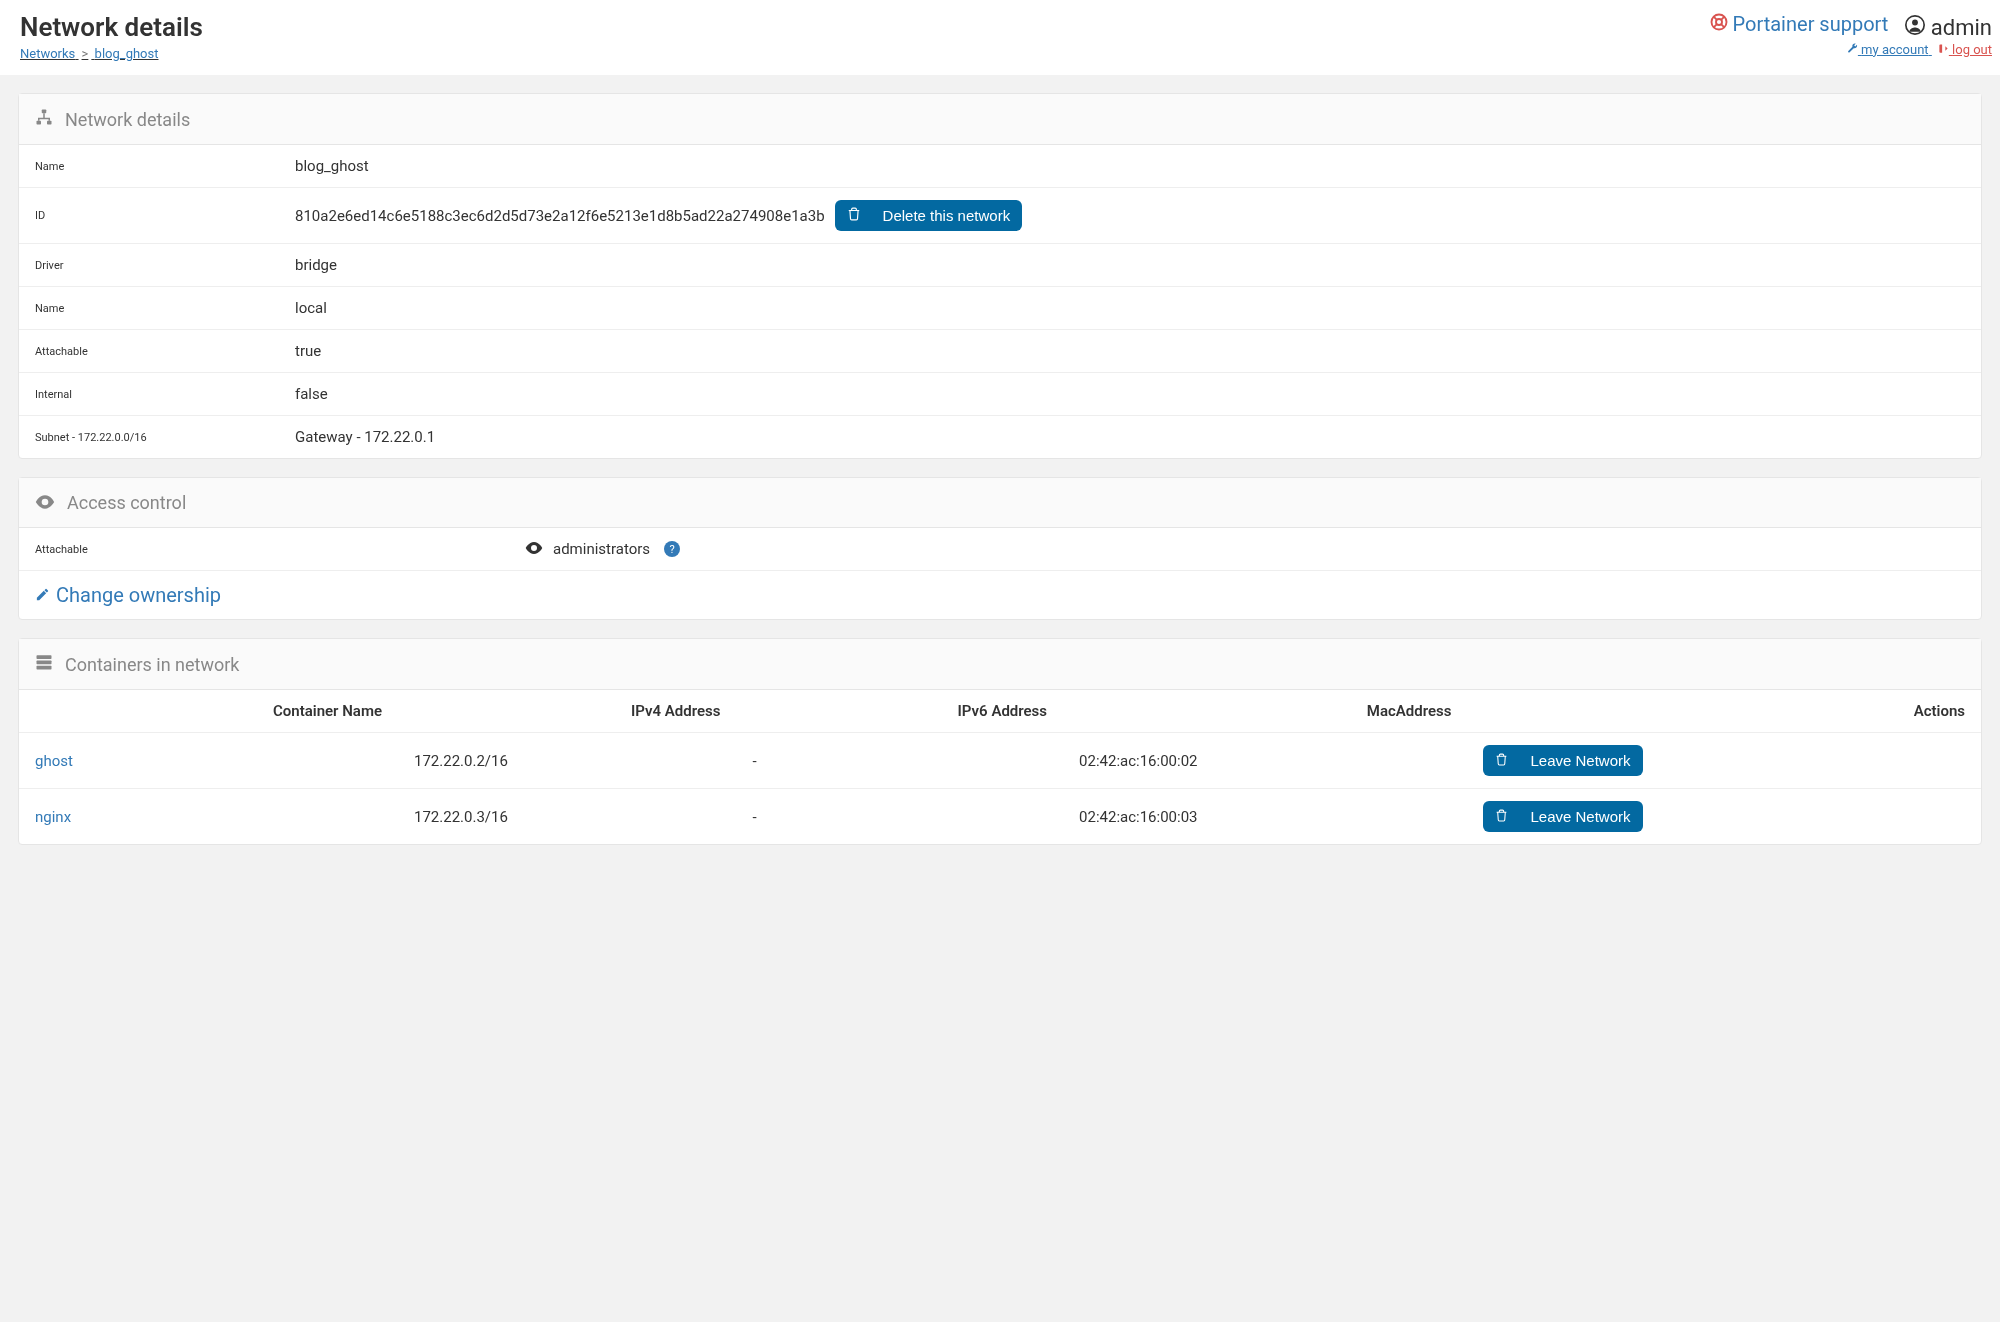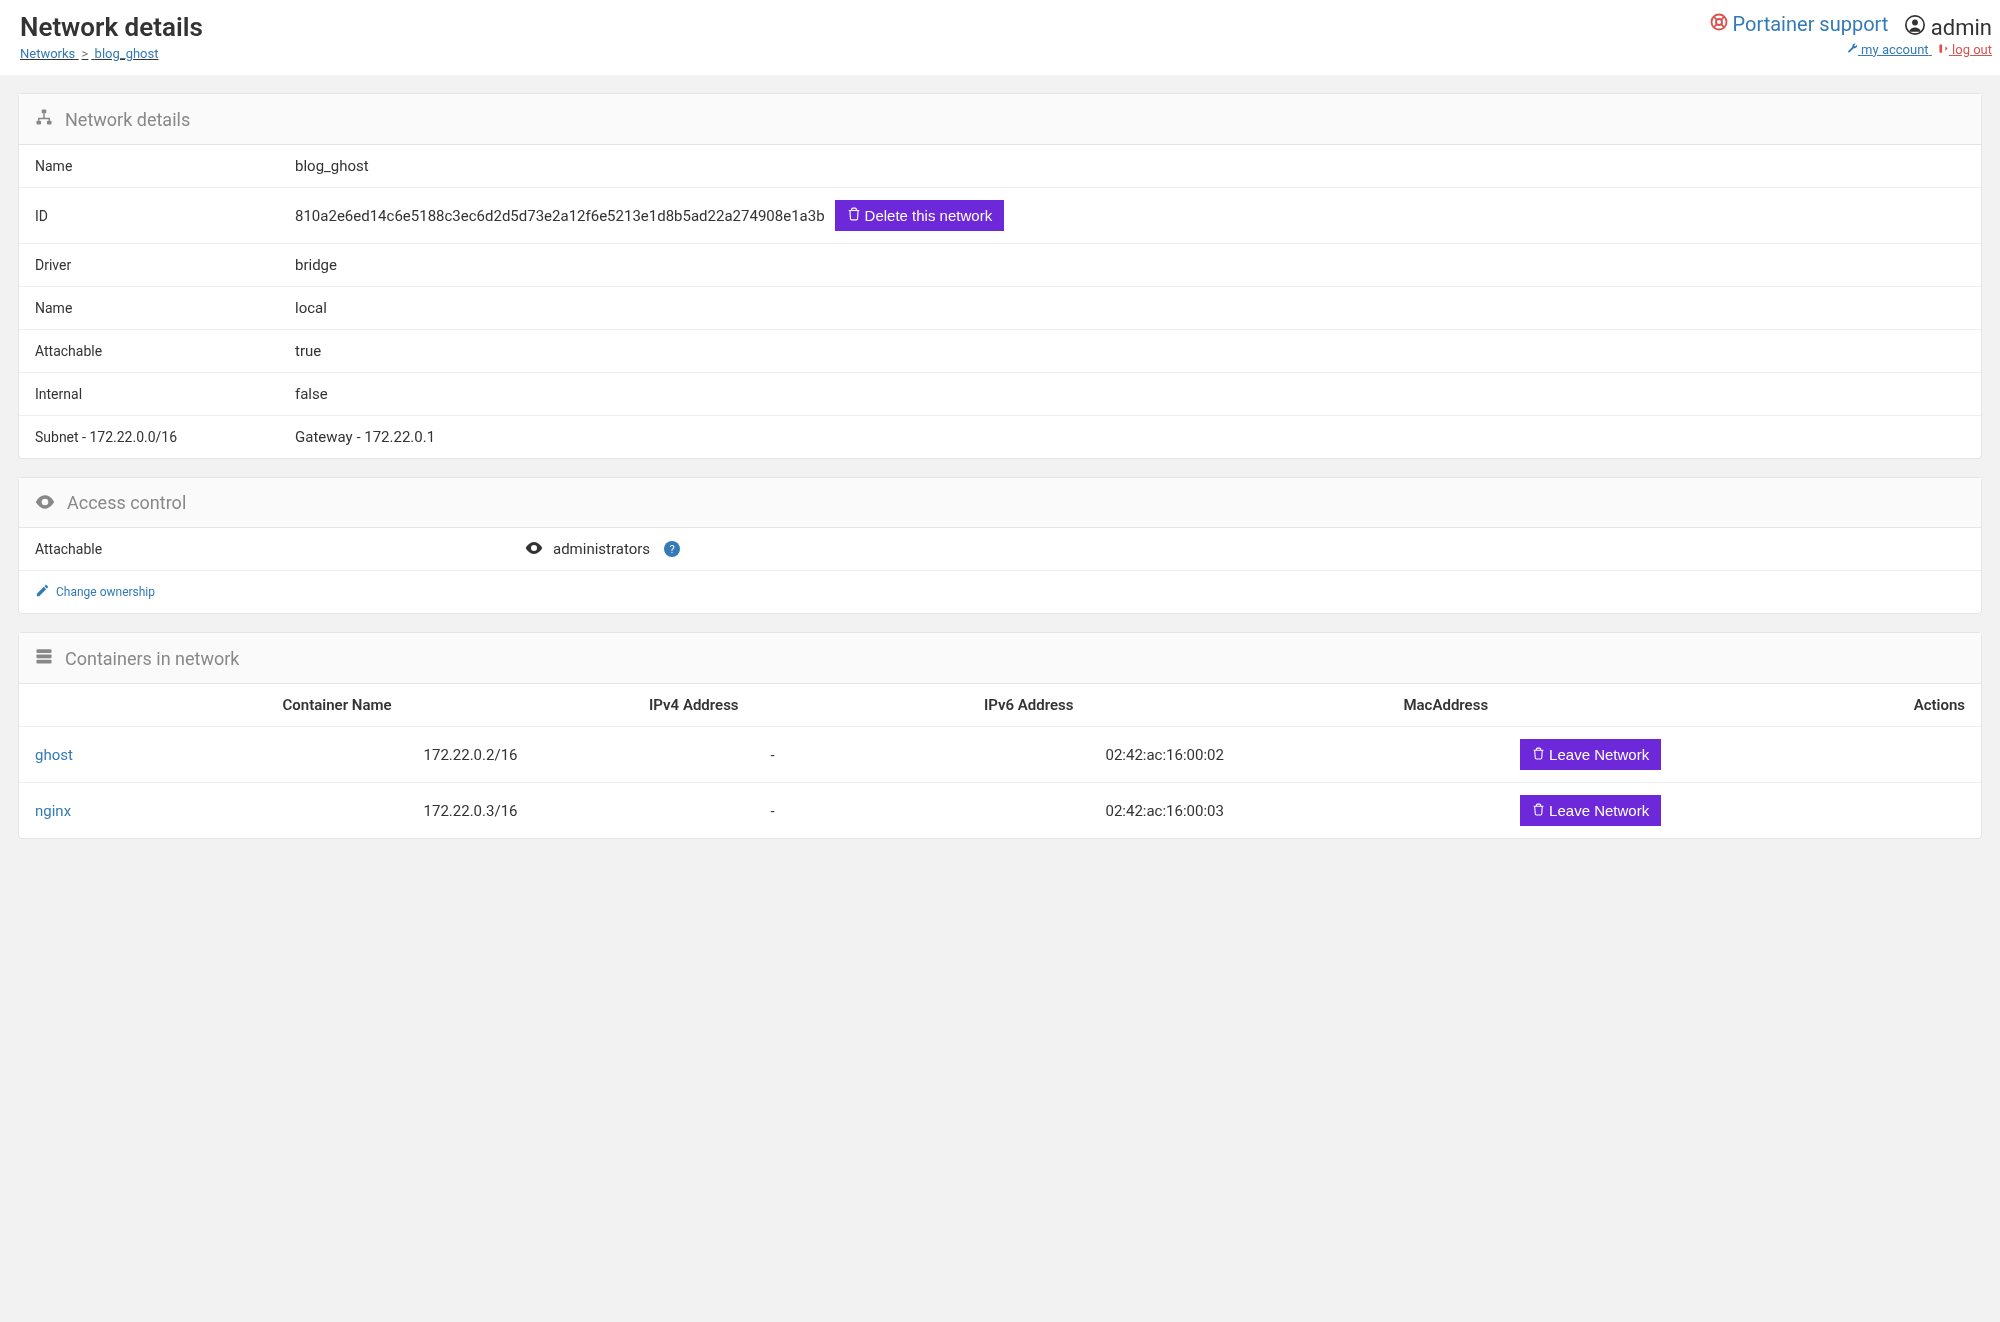--- a/index.html
+++ b/index.html
@@ -75,48 +75,48 @@
       padding: 12px 16px;
       border-bottom: 1px solid #eee;
       align-items: center;
     }
     .kv-row:last-child { border-bottom: none; }
     .kv-key {
       width: 260px;
       flex-shrink: 0;
       font-weight: 400;
       color: #333;
-      font-size: 14px;
+      font-size: 11px;
     }
     .kv-val {
       flex: 1;
       font-size: 15px;
       display: flex;
       align-items: center;
       gap: 10px;
       flex-wrap: wrap;
     }
     .btn-danger {
-      background: #6d28d9;
+      background: #0369a1;
       color: #fff;
       border: none;
-      border-radius: 0;
+      border-radius: 6px;
       padding: 7px 12px;
       font-size: 15px;
       cursor: pointer;
       display: inline-flex;
       align-items: center;
-      gap: 4px;
+      gap: 22px;
     }
     .panel-body { padding: 0; }
     .panel-footer { padding: 12px 16px; }
     .change-link {
       color: #337ab7;
       text-decoration: none;
-      font-size: 12px;
+      font-size: 20px;
       display: inline-flex;
       align-items: center;
       gap: 6px;
     }
     .help-icon {
       display: inline-flex;
       width: 16px; height: 16px;
       background: #337ab7;
       color: #fff;
       border-radius: 50%;

